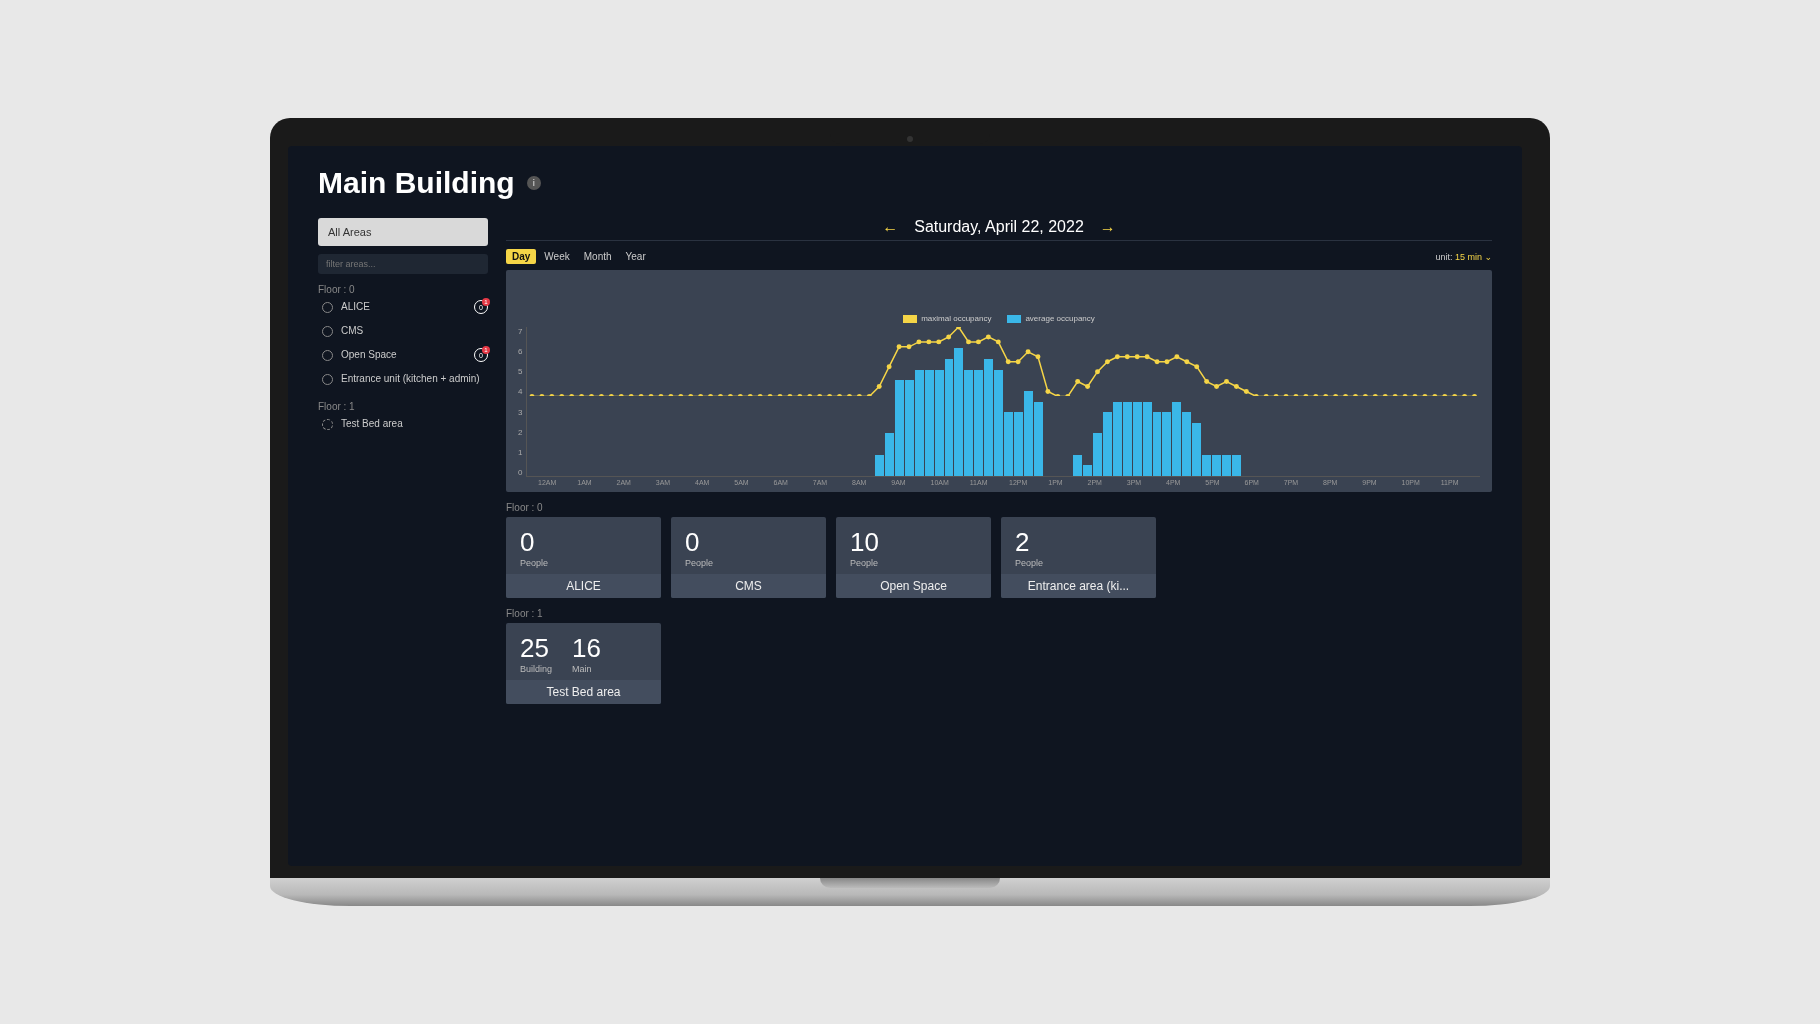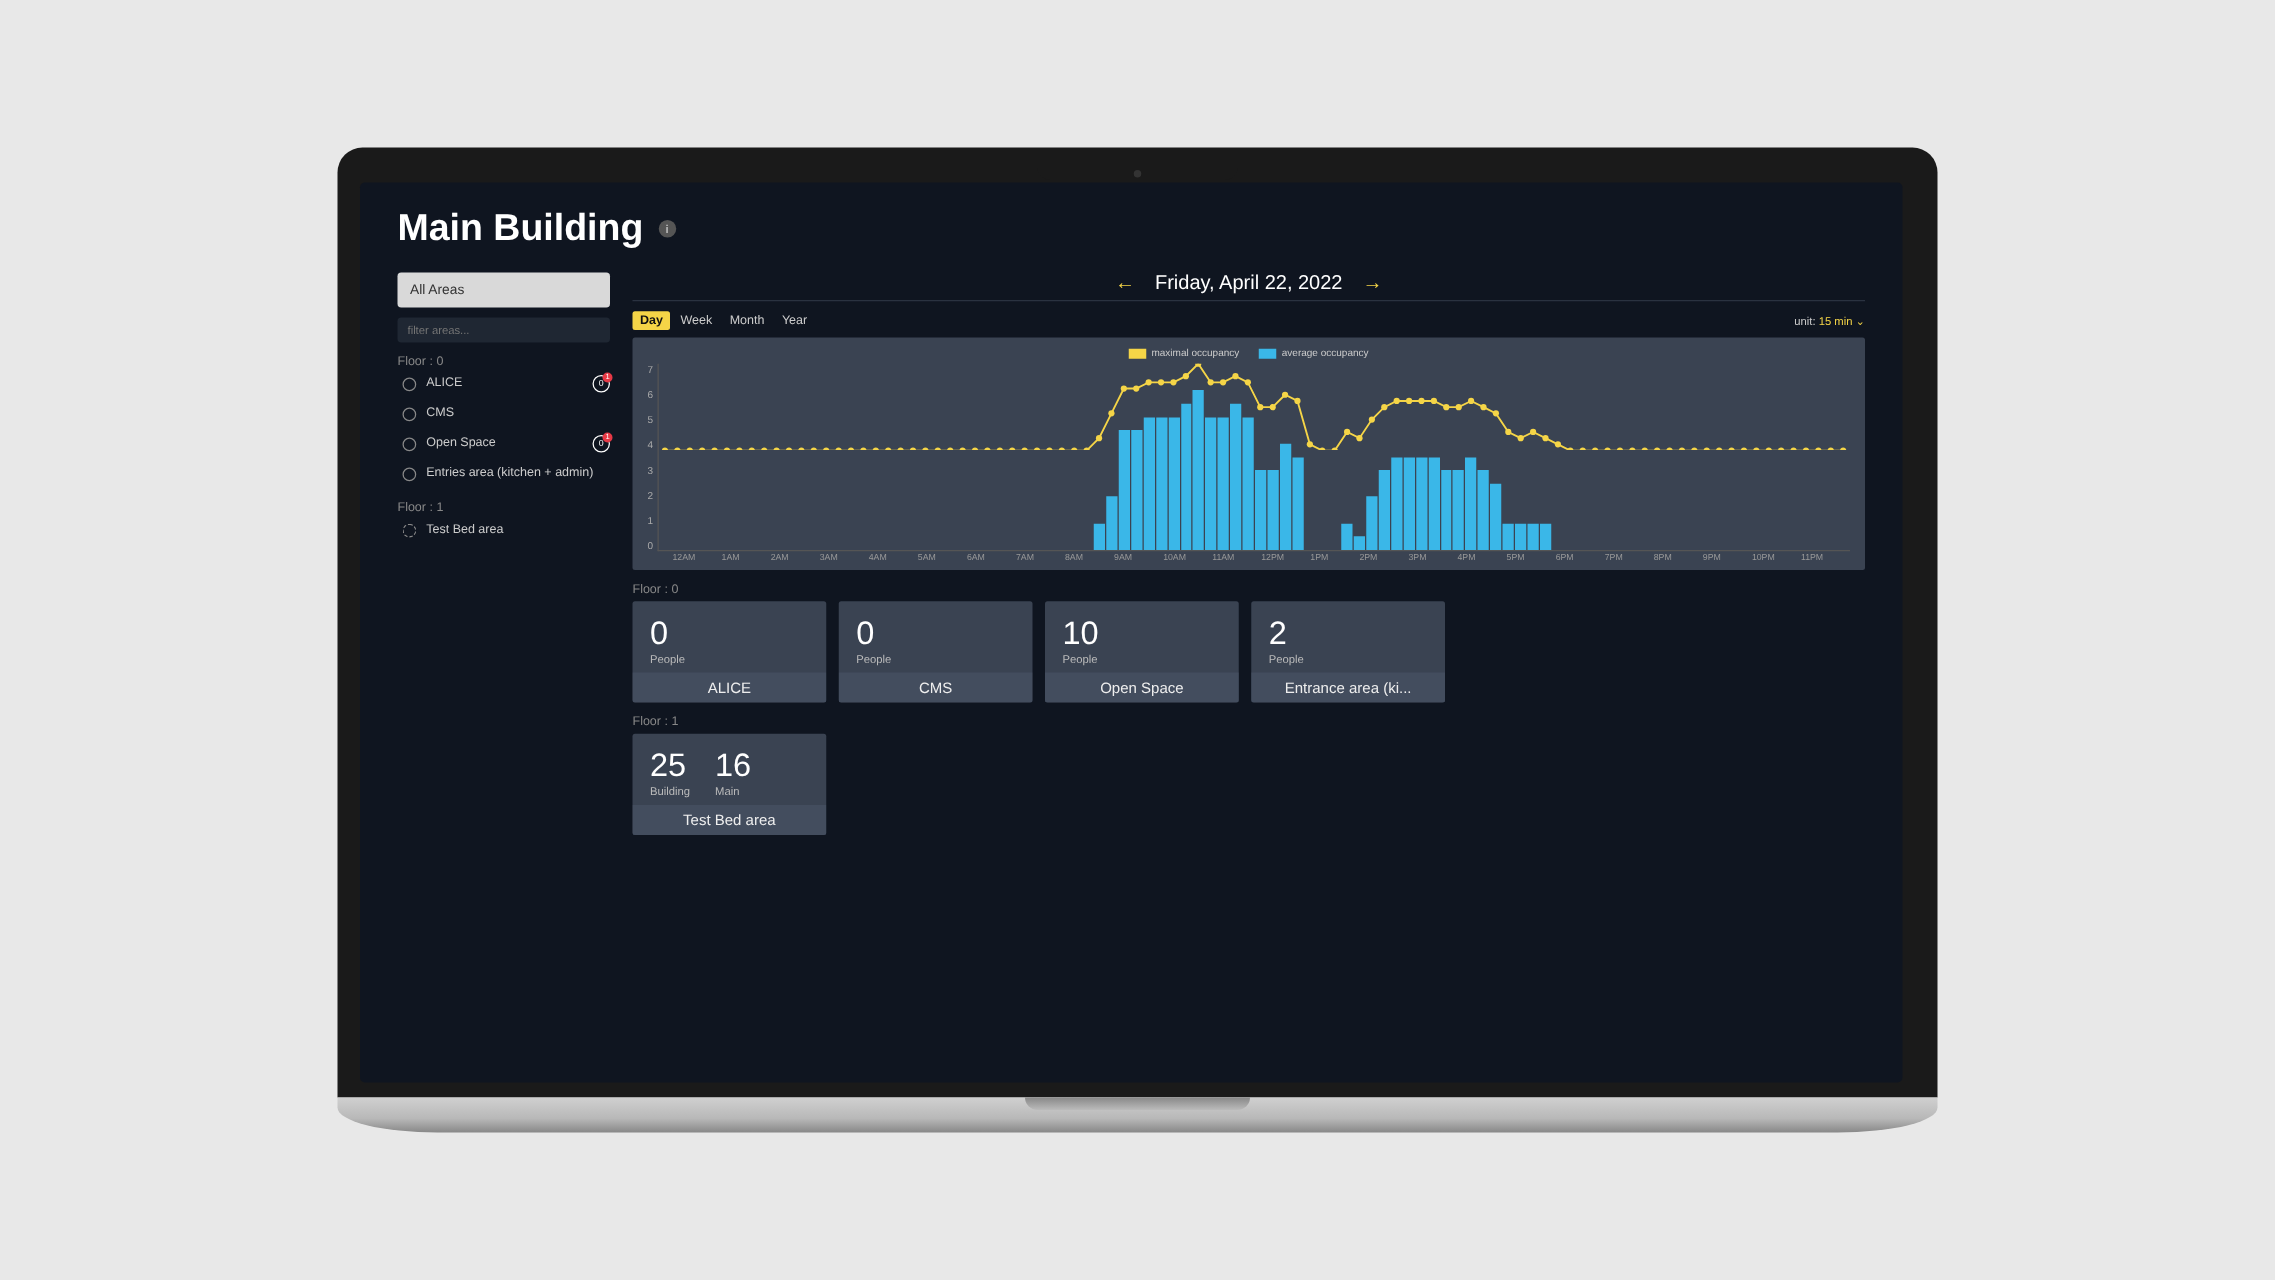--- a/index.html
+++ b/index.html
@@ -228,20 +228,21 @@
   margin-top: 6px;
   padding: 8px 12px 6px 12px;
   border-radius: 2px;
 }
 .legend {
   display: flex;
   justify-content: center;
   gap: 16px;
   font-size: 8px;
   color: #ccc;
+  margin-top: 36px;
 }
 .legend-item { display: flex; align-items: center; gap: 4px; }
 .swatch { width: 14px; height: 8px; }
 .swatch.yellow { background: #f5d547; }
 .swatch.blue { background: #3ab7e8; }
 .chart-area {
   display: flex;
   margin-top: 4px;
 }
 .y-axis {
@@ -369,34 +370,34 @@
                 <div class="radio"></div>
                 <div class="area-name">CMS</div>
               </div>
               <div class="area-item">
                 <div class="radio"></div>
                 <div class="area-name">Open Space</div>
                 <div class="badge-circle">0<div class="badge-dot">1</div></div>
               </div>
               <div class="area-item">
                 <div class="radio"></div>
-                <div class="area-name">Entries area (kitchen + admin)</div>
+                <div class="area-name">Entrance unit (kitchen + admin)</div>
               </div>
               <div class="floor-label">Floor : 1</div>
               <div class="area-item">
                 <div class="radio dashed"></div>
                 <div class="area-name">Test Bed area</div>
               </div>
             </div>
         </div>
 
         <div class="main">
           <div class="date-nav">
             <span class="arrow">←</span>
-            <span class="date-text">Friday, April 22, 2022</span>
+            <span class="date-text">Saturday, April 22, 2022</span>
             <span class="arrow">→</span>
           </div>
 
           <div class="controls">
             <div class="tabs" id="tabs-container">
                 <div class="tab active">Day</div>
                 <div class="tab">Week</div>
                 <div class="tab">Month</div>
                 <div class="tab">Year</div>
               </div>

